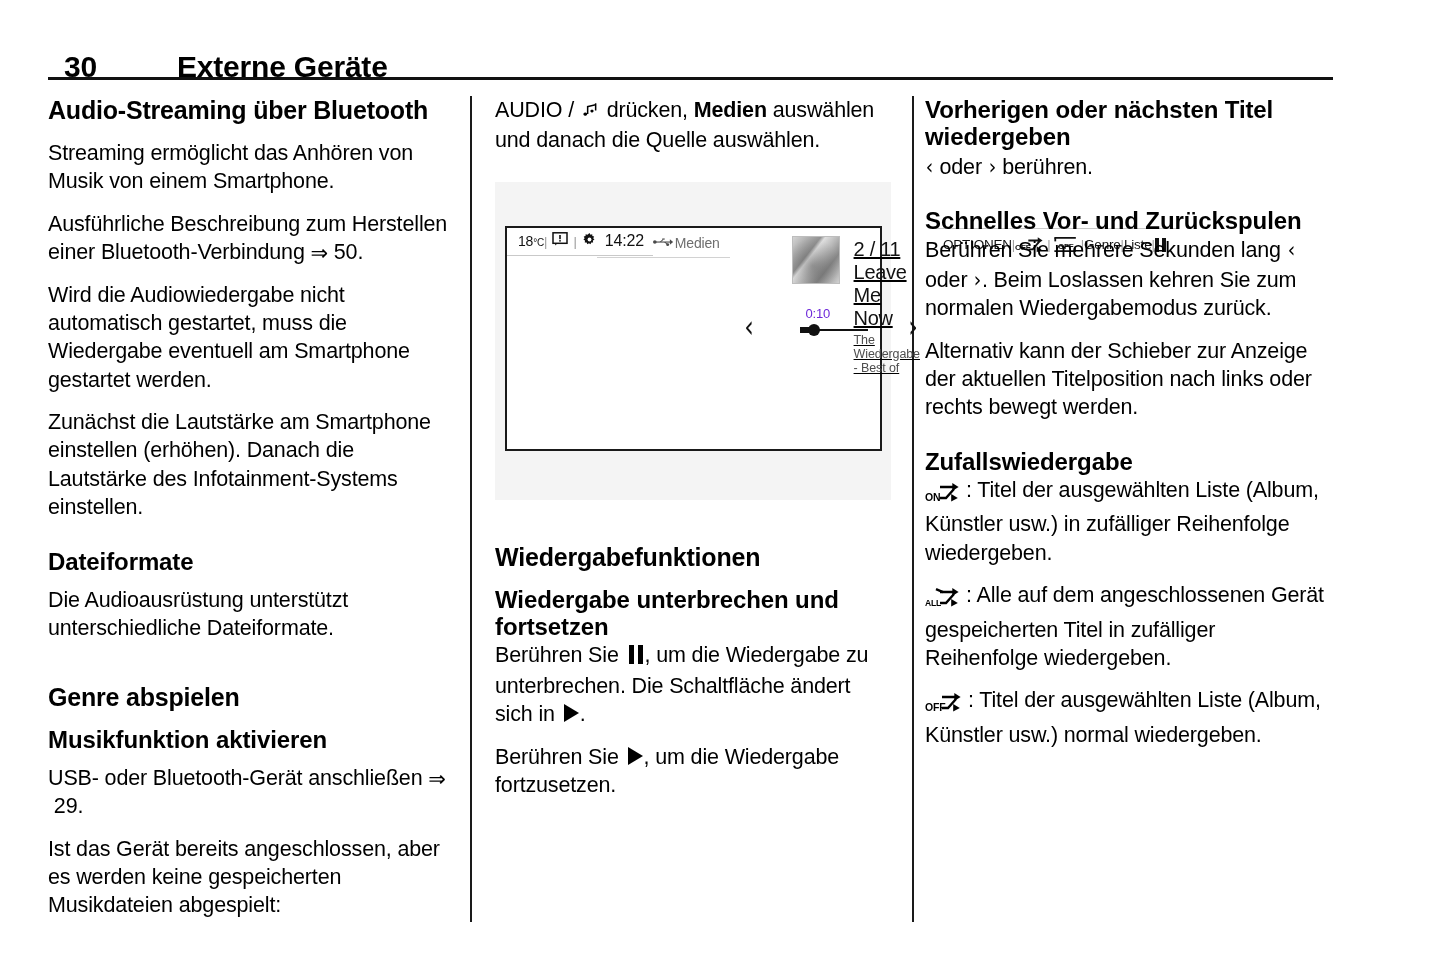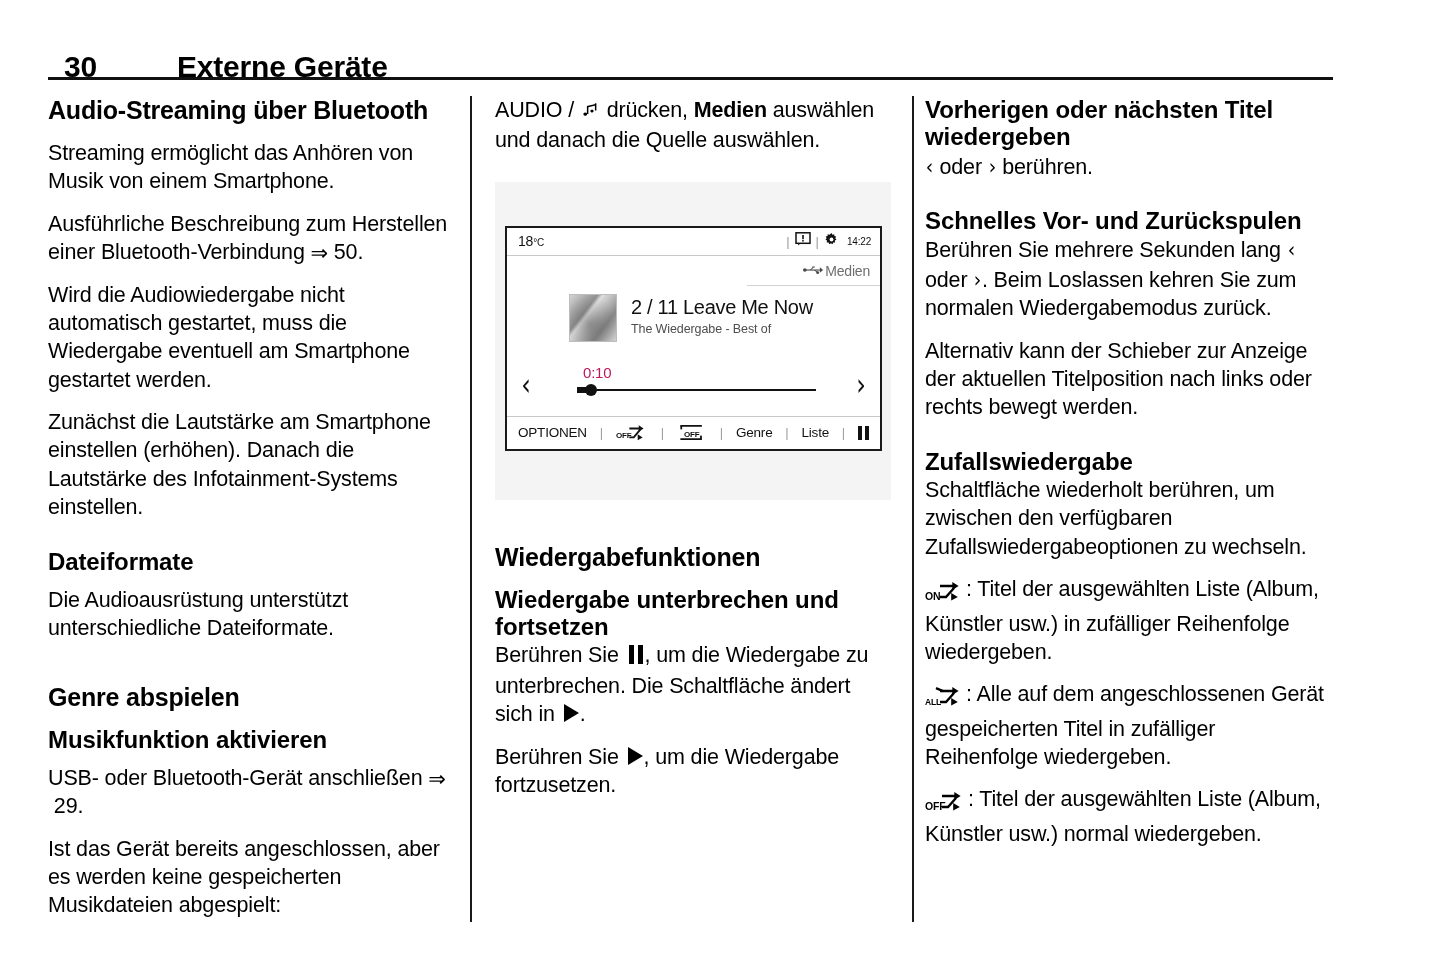--- a/index.html
+++ b/index.html
@@ -178,21 +178,21 @@
   .screen {
     position: absolute;
     left: 10px;
     top: 44px;
     width: 377px;
     height: 225px;
     border: 2px solid #1a1a1a;
     background: #ffffff;
     box-sizing: border-box;
     display: flex;
-    flex-direction: column;
+    flex-direction: row;
     font-family: "Liberation Sans", sans-serif;
   }
   .screen-statusbar {
     height: 28px;
     flex: 0 0 28px;
     border-bottom: 1px solid #c9c9c9;
     display: flex;
     align-items: center;
     padding: 0 9px 0 11px;
     box-sizing: border-box;
@@ -208,21 +208,21 @@
     display: flex;
     align-items: center;
     gap: 5px;
   }
   .status-sep {
     color: #9a9a9a;
     font-size: 13px;
     line-height: 1;
   }
   .clock {
-    font-size: 10px;
+    font-size: 16px;
     color: #111;
     letter-spacing: -0.2px;
     margin-left: 3px;
   }
 
   .screen-source {
     height: 30px;
     flex: 0 0 30px;
     display: flex;
     align-items: center;
@@ -246,20 +246,21 @@
   }
 
   .screen-main {
     flex: 1 1 auto;
     position: relative;
   }
   .track-row {
     display: flex;
     align-items: flex-start;
     padding: 8px 12px 0 62px;
+    text-decoration: underline;
   }
   .album-art {
     width: 48px;
     height: 48px;
     flex: 0 0 48px;
     border: 1px solid #bdbdbd;
     box-sizing: border-box;
     background:
       linear-gradient(128deg, rgba(255,255,255,0.0) 0%, rgba(90,90,90,0.55) 34%, rgba(255,255,255,0.25) 40%, rgba(120,120,120,0.3) 55%, rgba(60,60,60,0.5) 72%, rgba(200,200,200,0.2) 100%),
       radial-gradient(circle at 42% 62%, #8f8f8f 0%, #b9b9b9 38%, #d4d4d4 70%),
@@ -301,22 +302,22 @@
   .nav-prev { left: 13px; }
   .nav-next { right: 13px; }
 
   .progress-wrap {
     position: absolute;
     left: 70px;
     right: 64px;
     top: 0;
   }
   .elapsed {
-    font-size: 15px;
-    color: #be185d;
+    font-size: 13px;
+    color: #6d28d9;
     letter-spacing: -0.2px;
     margin-left: 6px;
     margin-bottom: 3px;
   }
   .progress-bar {
     position: relative;
     height: 12px;
   }
   .progress-track {
     position: absolute;
@@ -555,21 +556,20 @@
       <p class="body"><span class="chev">‹</span><span> oder </span><span class="chev">›</span><span> berühren.</span></p>
 
       <h2 class="sub tight gap-top">Schnelles Vor- und Zurückspulen</h2>
 
       <p class="body"><span>Berühren Sie mehrere Sekunden lang </span><span class="chev">‹</span><span> oder </span><span class="chev">›</span><span>. Beim Loslassen kehren Sie zum normalen Wiedergabemodus zurück.</span></p>
 
       <p class="body">Alternativ kann der Schieber zur Anzeige der aktuellen Titelposition nach links oder rechts bewegt werden.</p>
 
       <h2 class="sub tight gap-top">Zufallswiedergabe</h2>
 
-      <p class="body">Schaltfläche wiederholt berühren, um zwischen den verfügbaren Zufallswiedergabeoptionen zu wechseln.</p>
 
       <p class="body"><span class="shuffle-inline"><svg width="40" height="22" viewBox="0 0 40 22" aria-hidden="true">
               <text x="0" y="20" font-family="Liberation Sans, sans-serif" font-size="10.5" font-weight="bold" fill="#000">ON</text>
               <path d="M15 6 L29 6 M15 17 L21 17 L29 8" stroke="#000" stroke-width="2.4" fill="none"></path>
               <path d="M27.3 1.9 L33.6 6 L27.3 10.1 Z" fill="#000"></path>
               <path d="M26.2 12.9 L32.8 17 L26.2 20.6 Z" fill="#000"></path>
             </svg></span><span>: Titel der ausgewählten Liste (Album, Künstler usw.) in zufälliger Reihenfolge wiedergeben.</span></p>
 
       <p class="body"><span class="shuffle-inline"><svg width="40" height="22" viewBox="0 0 40 22" aria-hidden="true">
               <text x="0" y="20" font-family="Liberation Sans, sans-serif" font-size="8.5" font-weight="bold" fill="#000">ALL</text>

